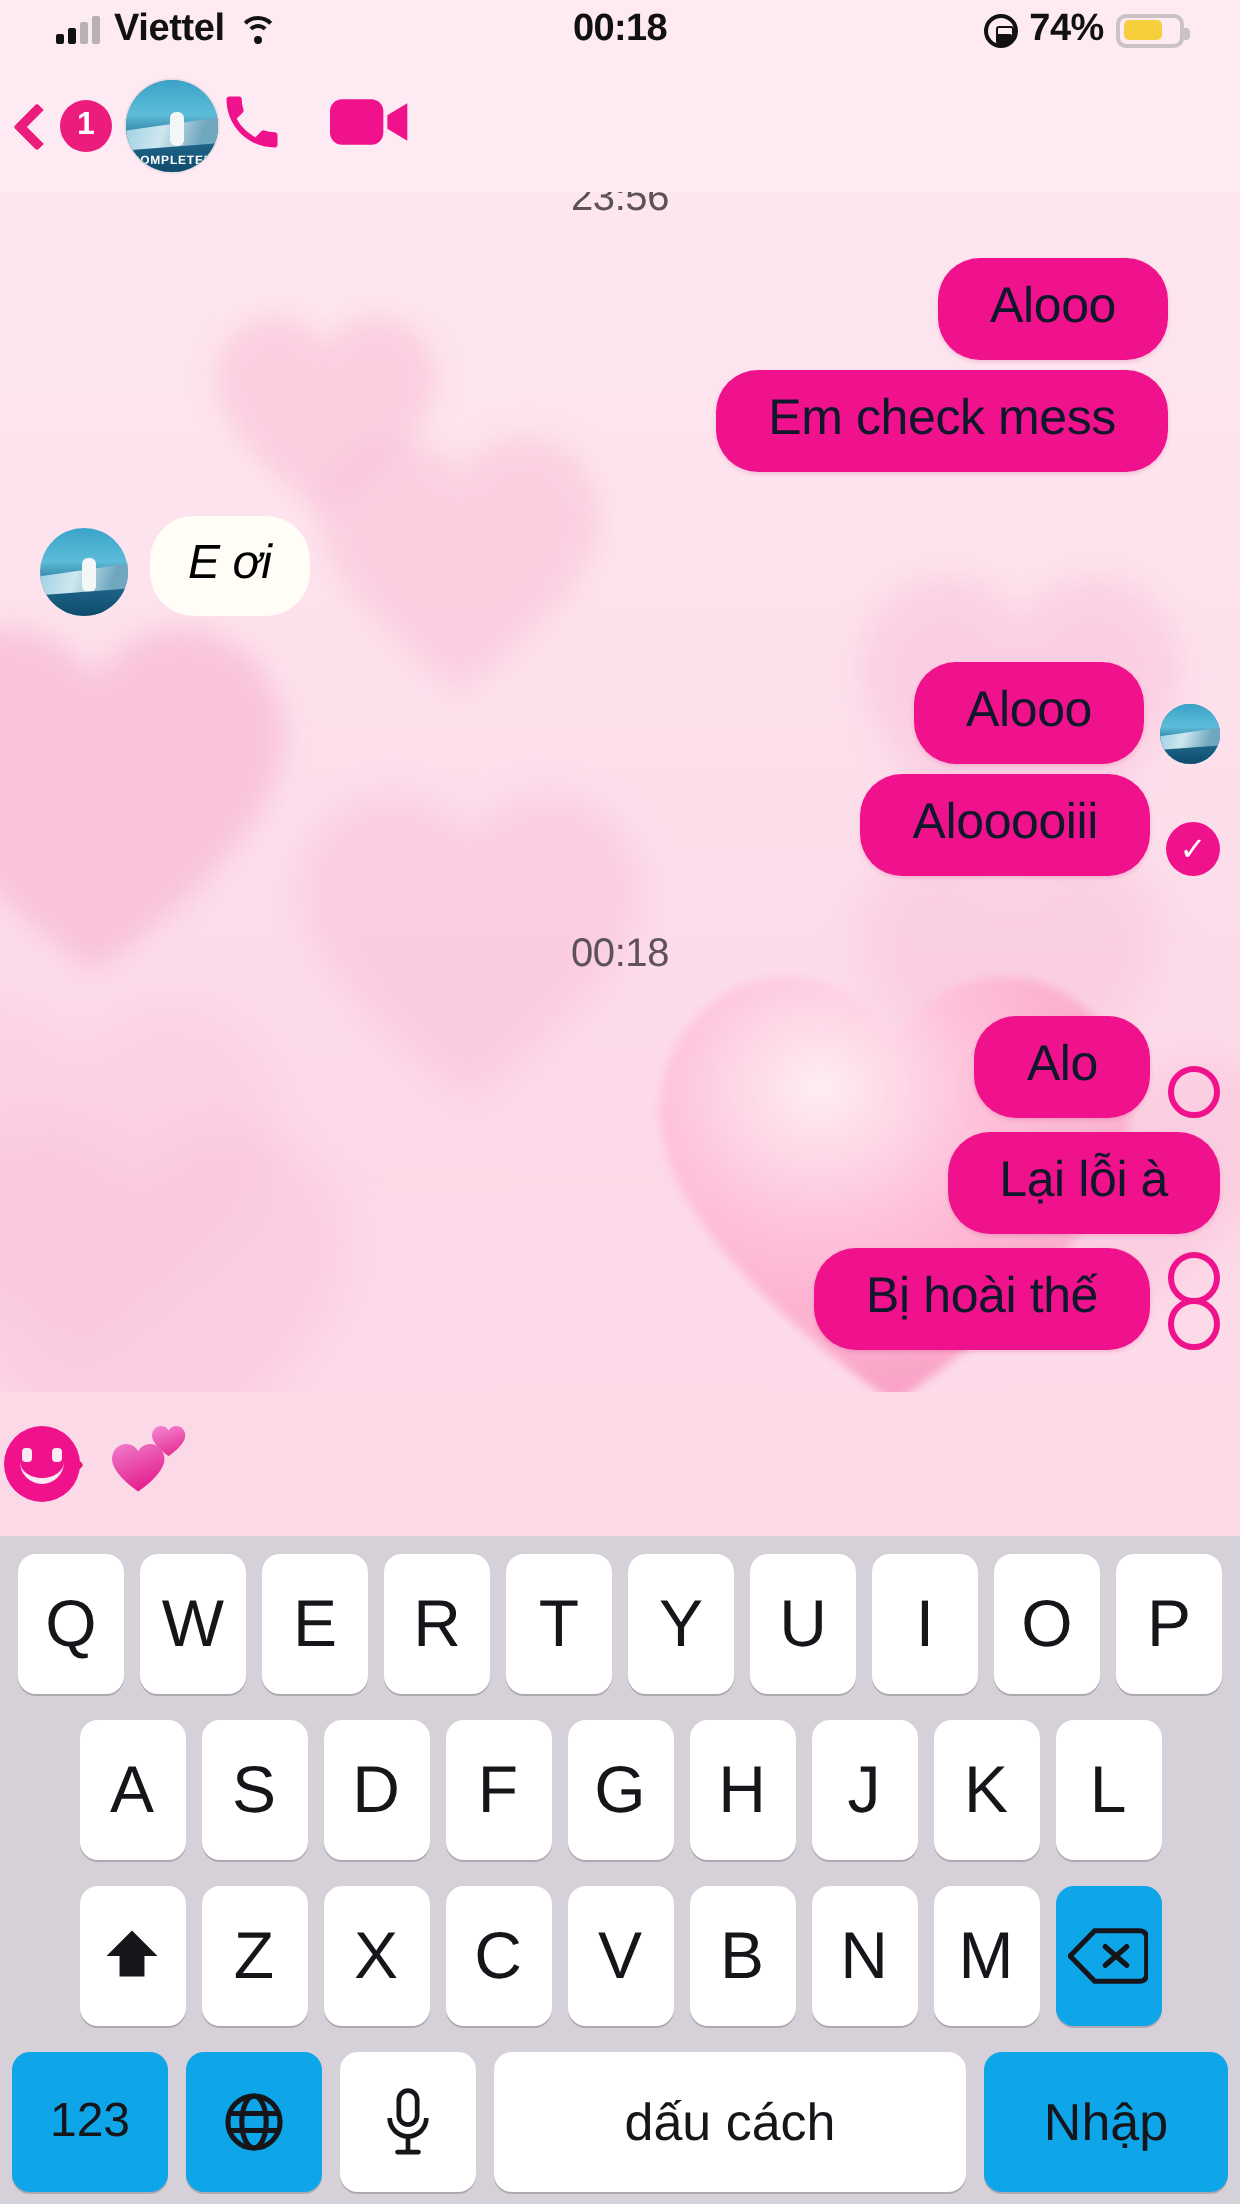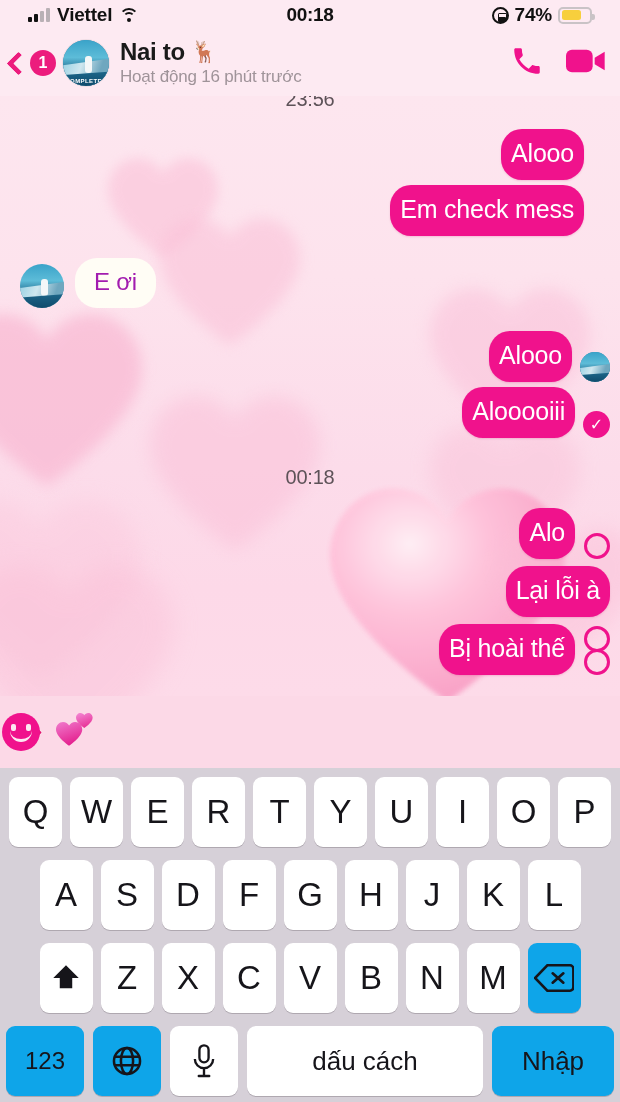--- a/index.html
+++ b/index.html
@@ -143,36 +143,37 @@
   .hearts { position: absolute; inset: 0; pointer-events: none; }
   .heartshape {
     position: absolute;
     transform-origin: center;
   }
   .heartshape svg { display: block; }
 
   .msg-row { position: absolute; display: flex; align-items: flex-end; }
   .bubble-out {
     background: #f0128c;
-    color: #ffffff;
+    color: #0f172a;
     border-radius: 21px;
-    padding: 9px 10px 11px;
+    padding: 9px 26px 11px;
     font-size: 25px; line-height: 31px;
     letter-spacing: -0.2px;
     white-space: nowrap;
     box-shadow: 0 1px 2px rgba(200,20,110,.18);
   }
   .bubble-in {
     background: #fffdf5;
-    color: #a21caf;
+    color: #000000;
     border-radius: 22px;
     padding: 9px 19px 11px;
     font-size: 24px; line-height: 30px;
     letter-spacing: -0.2px;
     white-space: nowrap;
+    font-style: italic;
   }
   .ts {
     position: absolute; width: 100%; text-align: center;
     font-size: 20px; color: #5d5258; font-weight: 500; letter-spacing: -0.2px;
   }
   .mini-av {
     width: 30px; height: 30px; border-radius: 50%;
     overflow: hidden; position: relative; flex: 0 0 auto;
     background: #2e84a8;
   }
@@ -315,27 +316,20 @@
       <span class="chev"></span>
       <span class="badge">1</span>
     </div>
     <div class="avatar-hdr">
       <span class="av-sky"></span>
       <span class="av-path"></span>
       <span class="av-person"></span>
       <span class="av-band">
           <b>COMPLETED</b>
         </span>
-    </div>
-    <div class="hdr-text">
-      <div class="hdr-name">
-        <span>Nai to</span>
-        <span class="deer">🦌</span>
-      </div>
-      <div class="hdr-sub">Hoạt động 16 phút trước</div>
     </div>
     <div class="hdr-actions">
       <span class="ic-phone">
         <svg width="34" height="34" viewBox="0 0 24 24">
             <path fill="#f0128c" d="M6.6 10.8c1.4 2.8 3.8 5.1 6.6 6.6l2.2-2.2c.3-.3.7-.4 1-.2 1.2.4 2.4.6 3.6.6.6 0 1 .4 1 1V20c0 .6-.4 1-1 1C10.6 21 3 13.4 3 4c0-.6.4-1 1-1h3.4c.6 0 1 .4 1 1 0 1.3.2 2.5.6 3.6.1.4 0 .8-.3 1.1l-2.1 2.1z"></path>
           </svg>
       </span>
       <span class="ic-video">
         <svg width="40" height="30" viewBox="0 0 30 20">
           <rect x="0" y="1.5" width="20" height="17" rx="4.5" fill="#f0128c"></rect>

